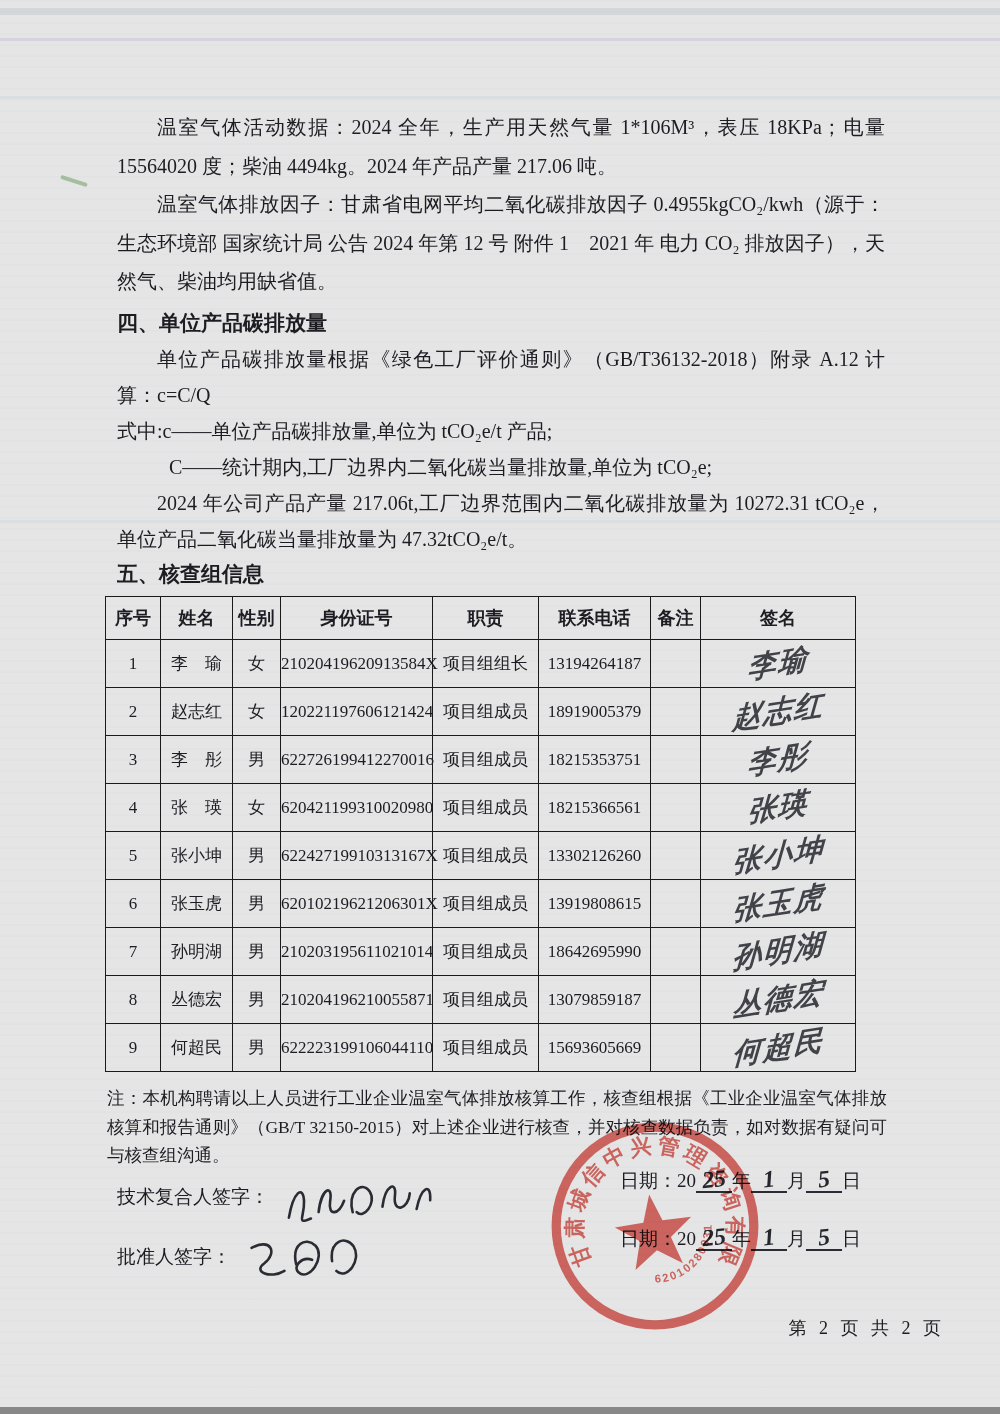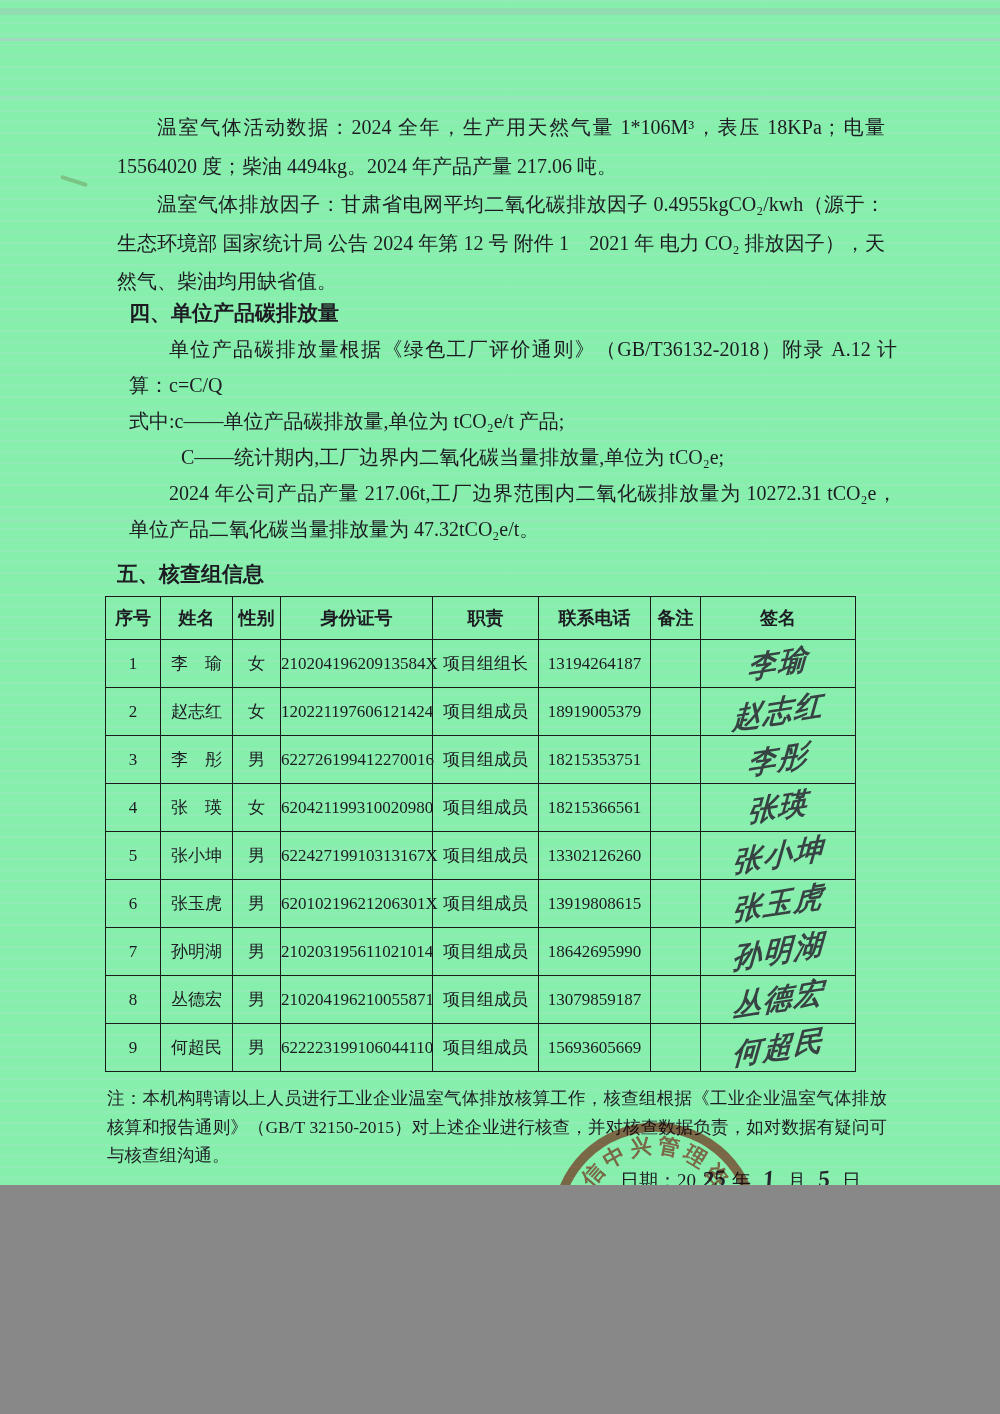--- a/index.html
+++ b/index.html
@@ -1,20 +1,20 @@
 <!DOCTYPE html>
 <html><head>
 <meta charset="utf-8">
 <style>
   html,body{margin:0;padding:0;background:#888;}
   .page{
     position:relative;
-    width:1000px;height:1185px;
+    width:1000px;height:1407px;
     margin:0 auto;
-    background:#86efac;
+    background:#e5e5e5;
     font-family:"Liberation Serif","DejaVu Serif",serif;
     color:#1c1c22;
     overflow:hidden;
   }
   
   .page::before{
     content:"";position:absolute;inset:0;
     background:repeating-linear-gradient(to bottom,
       rgba(203,214,222,.16) 0px, rgba(203,214,222,.16) 2px,
       rgba(255,255,255,0) 2px, rgba(255,255,255,0) 11px);
@@ -72,21 +72,21 @@
   <div class="streak s2"></div>
   <div class="streak s3"></div>
   <div class="streak s4"></div>
   <div class="smudge"></div>
 
   <div class="blk body-text" style="top:108px;">
     <p class="indent">温室气体活动数据：2024 全年，生产用天然气量 1*106M³，表压 18KPa；电量 15564020 度；柴油 4494kg。2024 年产品产量 217.06 吨。</p>
     <p class="indent">温室气体排放因子：甘肃省电网平均二氧化碳排放因子 0.4955kgCO₂/kwh（源于：生态环境部 国家统计局 公告 2024 年第 12 号 附件 1　2021 年 电力 CO₂ 排放因子），天然气、柴油均用缺省值。</p>
   </div>
 
-  <div class="blk sec4" style="top:295px;margin-left:12px;">
+  <div class="blk sec4" style="top:305px;">
     <p class="heading">四、单位产品碳排放量</p>
     <p class="indent">单位产品碳排放量根据《绿色工厂评价通则》（GB/T36132-2018）附录 A.12 计算：c=C/Q</p>
     <p>式中:c——单位产品碳排放量,单位为 tCO₂e/t 产品;</p>
     <p class="indent3">C——统计期内,工厂边界内二氧化碳当量排放量,单位为 tCO₂e;</p>
     <p class="indent">2024 年公司产品产量 217.06t,工厂边界范围内二氧化碳排放量为 10272.31 tCO₂e， 单位产品二氧化碳当量排放量为 47.32tCO₂e/t。</p>
   </div>
 
   <div class="blk" style="top:560px;">
     <p class="heading" style="font-size:21px;">五、核查组信息</p>
   </div>

